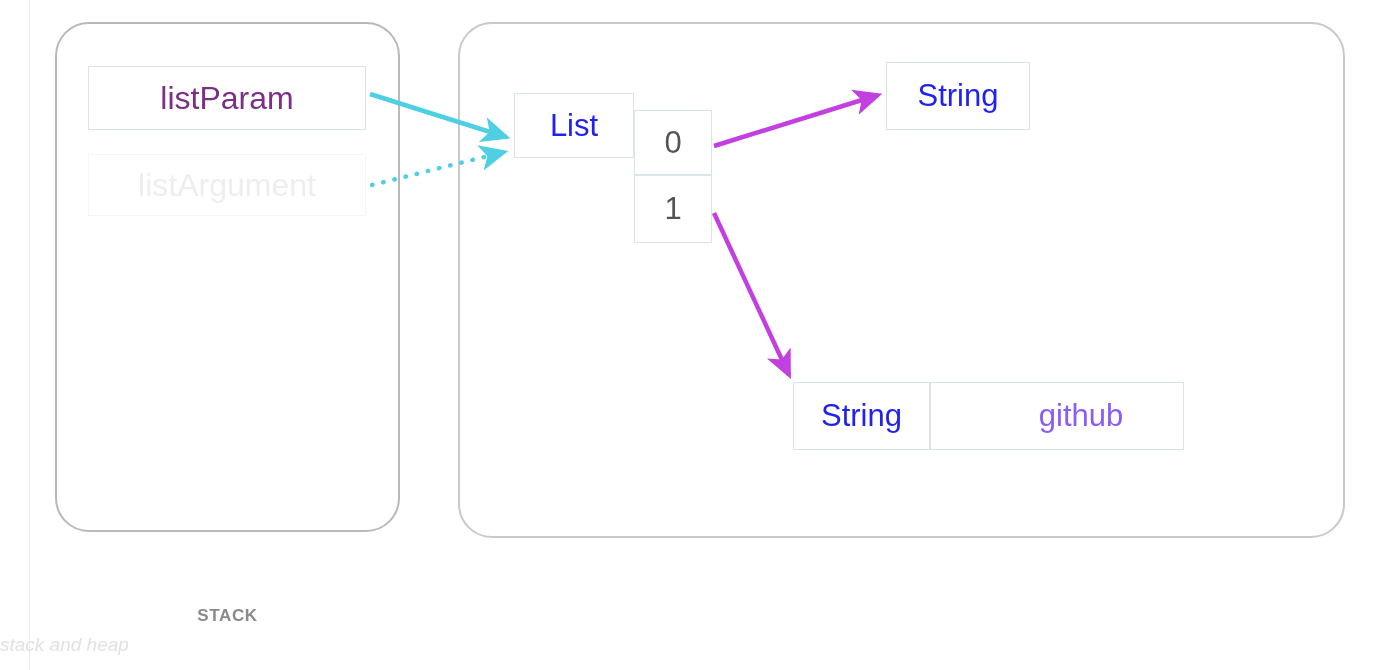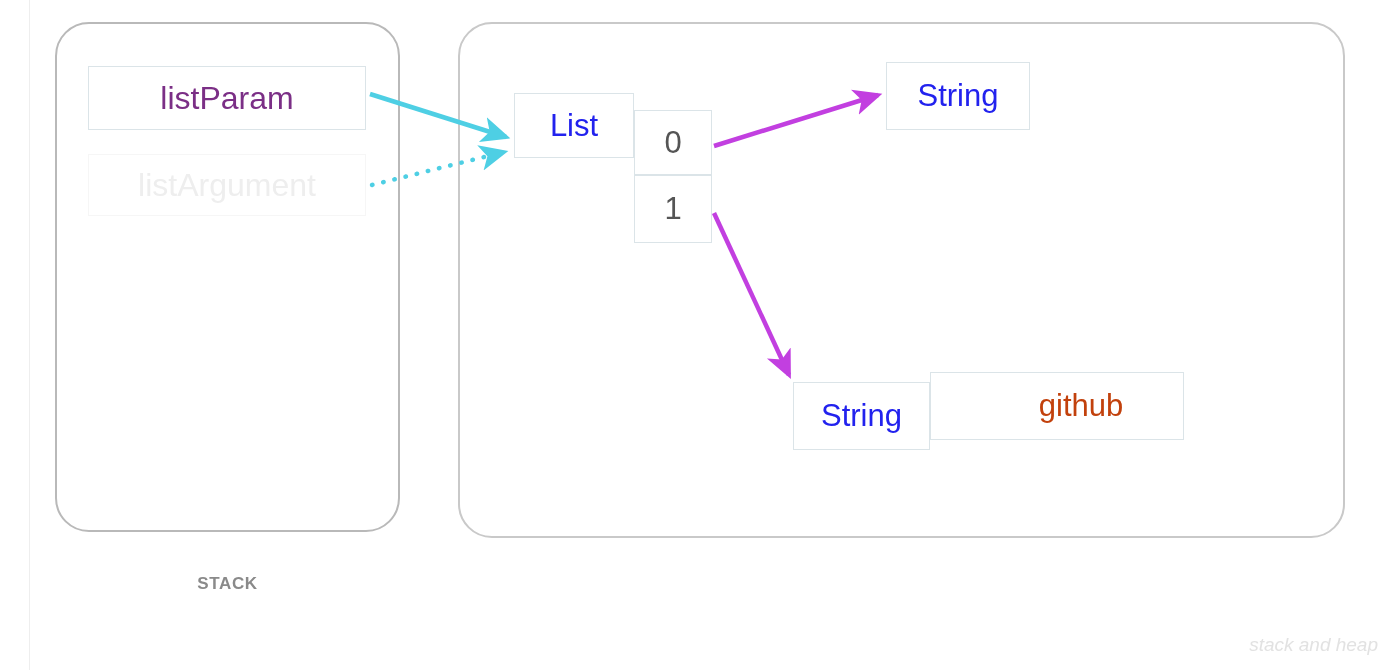--- a/index.html
+++ b/index.html
@@ -44,21 +44,21 @@
 
   .region-label {
     position: absolute;
     font-size: 17px;
     font-weight: bold;
     letter-spacing: 0.6px;
     color: #8a8a8a;
     text-align: center;
     white-space: nowrap;
   }
-  .region-label.stack { left: 55px;  top: 574px; width: 345px; }
+  .region-label.stack { left: 55px;  top: 606px; width: 345px; }
   .region-label.heap  { left: 458px; top: 574px; width: 887px; }
 
   
   .cell {
     position: absolute;
     box-sizing: border-box;
     border: 1px solid #dbe4e8;
     background: #ffffff;
     display: flex;
     align-items: center;
@@ -101,39 +101,39 @@
     left: 1030px; top: 62px; width: 245px; height: 68px;
     font-size: 31px; color: #5c5c5c;
   }
 
   
   .str2-type {
     left: 793px; top: 382px; width: 137px; height: 68px;
     font-size: 31px; color: #2222ee;
   }
   .str2-val {
-    left: 930px; top: 372px; width: 254px; height: 68px;
-    font-size: 31px; color: #c2410c; padding-left: 48px;
+    left: 930px; top: 382px; width: 254px; height: 68px;
+    font-size: 31px; color: #8b5cf6; padding-left: 48px;
   }
 
   
   .arrows {
     position: absolute;
     left: 0; top: 0;
     width: 1378px;
     height: 670px;
     pointer-events: none;
   }
 
   
   .caption {
     position: absolute;
     left: 0; top: 634px;
     width: 1378px;
-    text-align: right;
+    text-align: left;
     font-size: 19px;
     font-style: italic;
     color: #e2e2e2;
   }
 </style>
 </head>
 <body>
 
 <div id="canvas">
 

